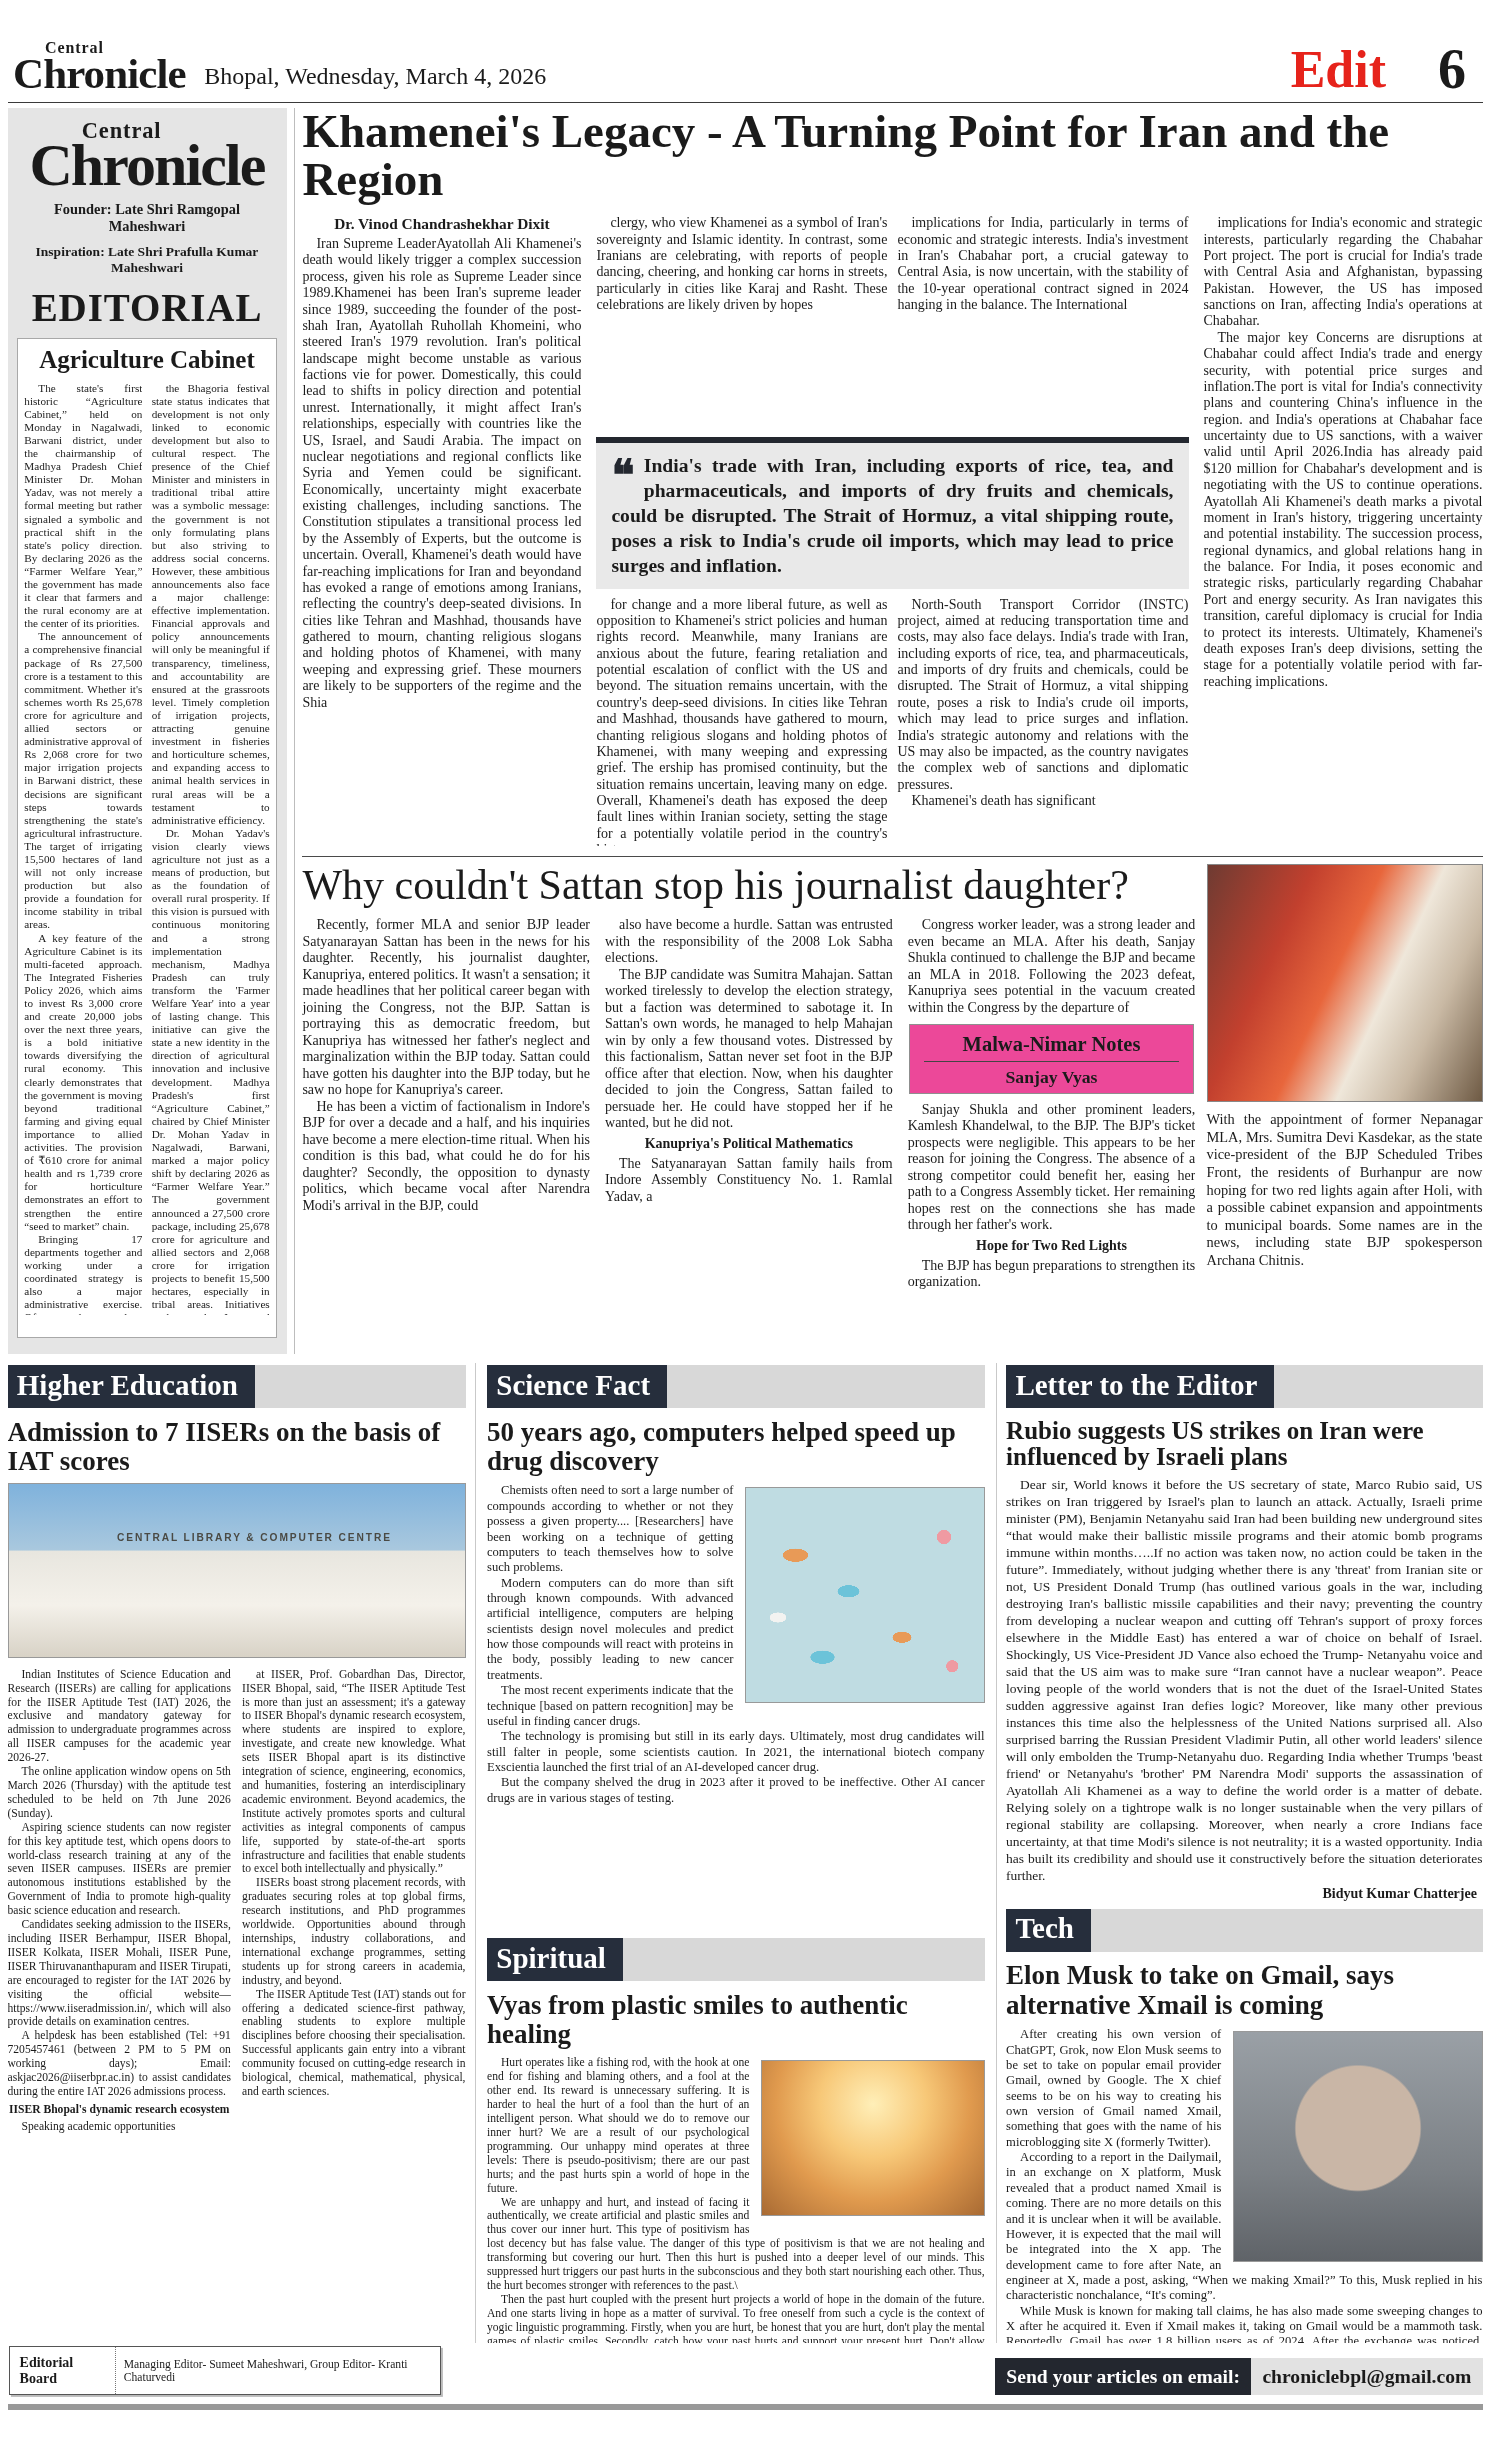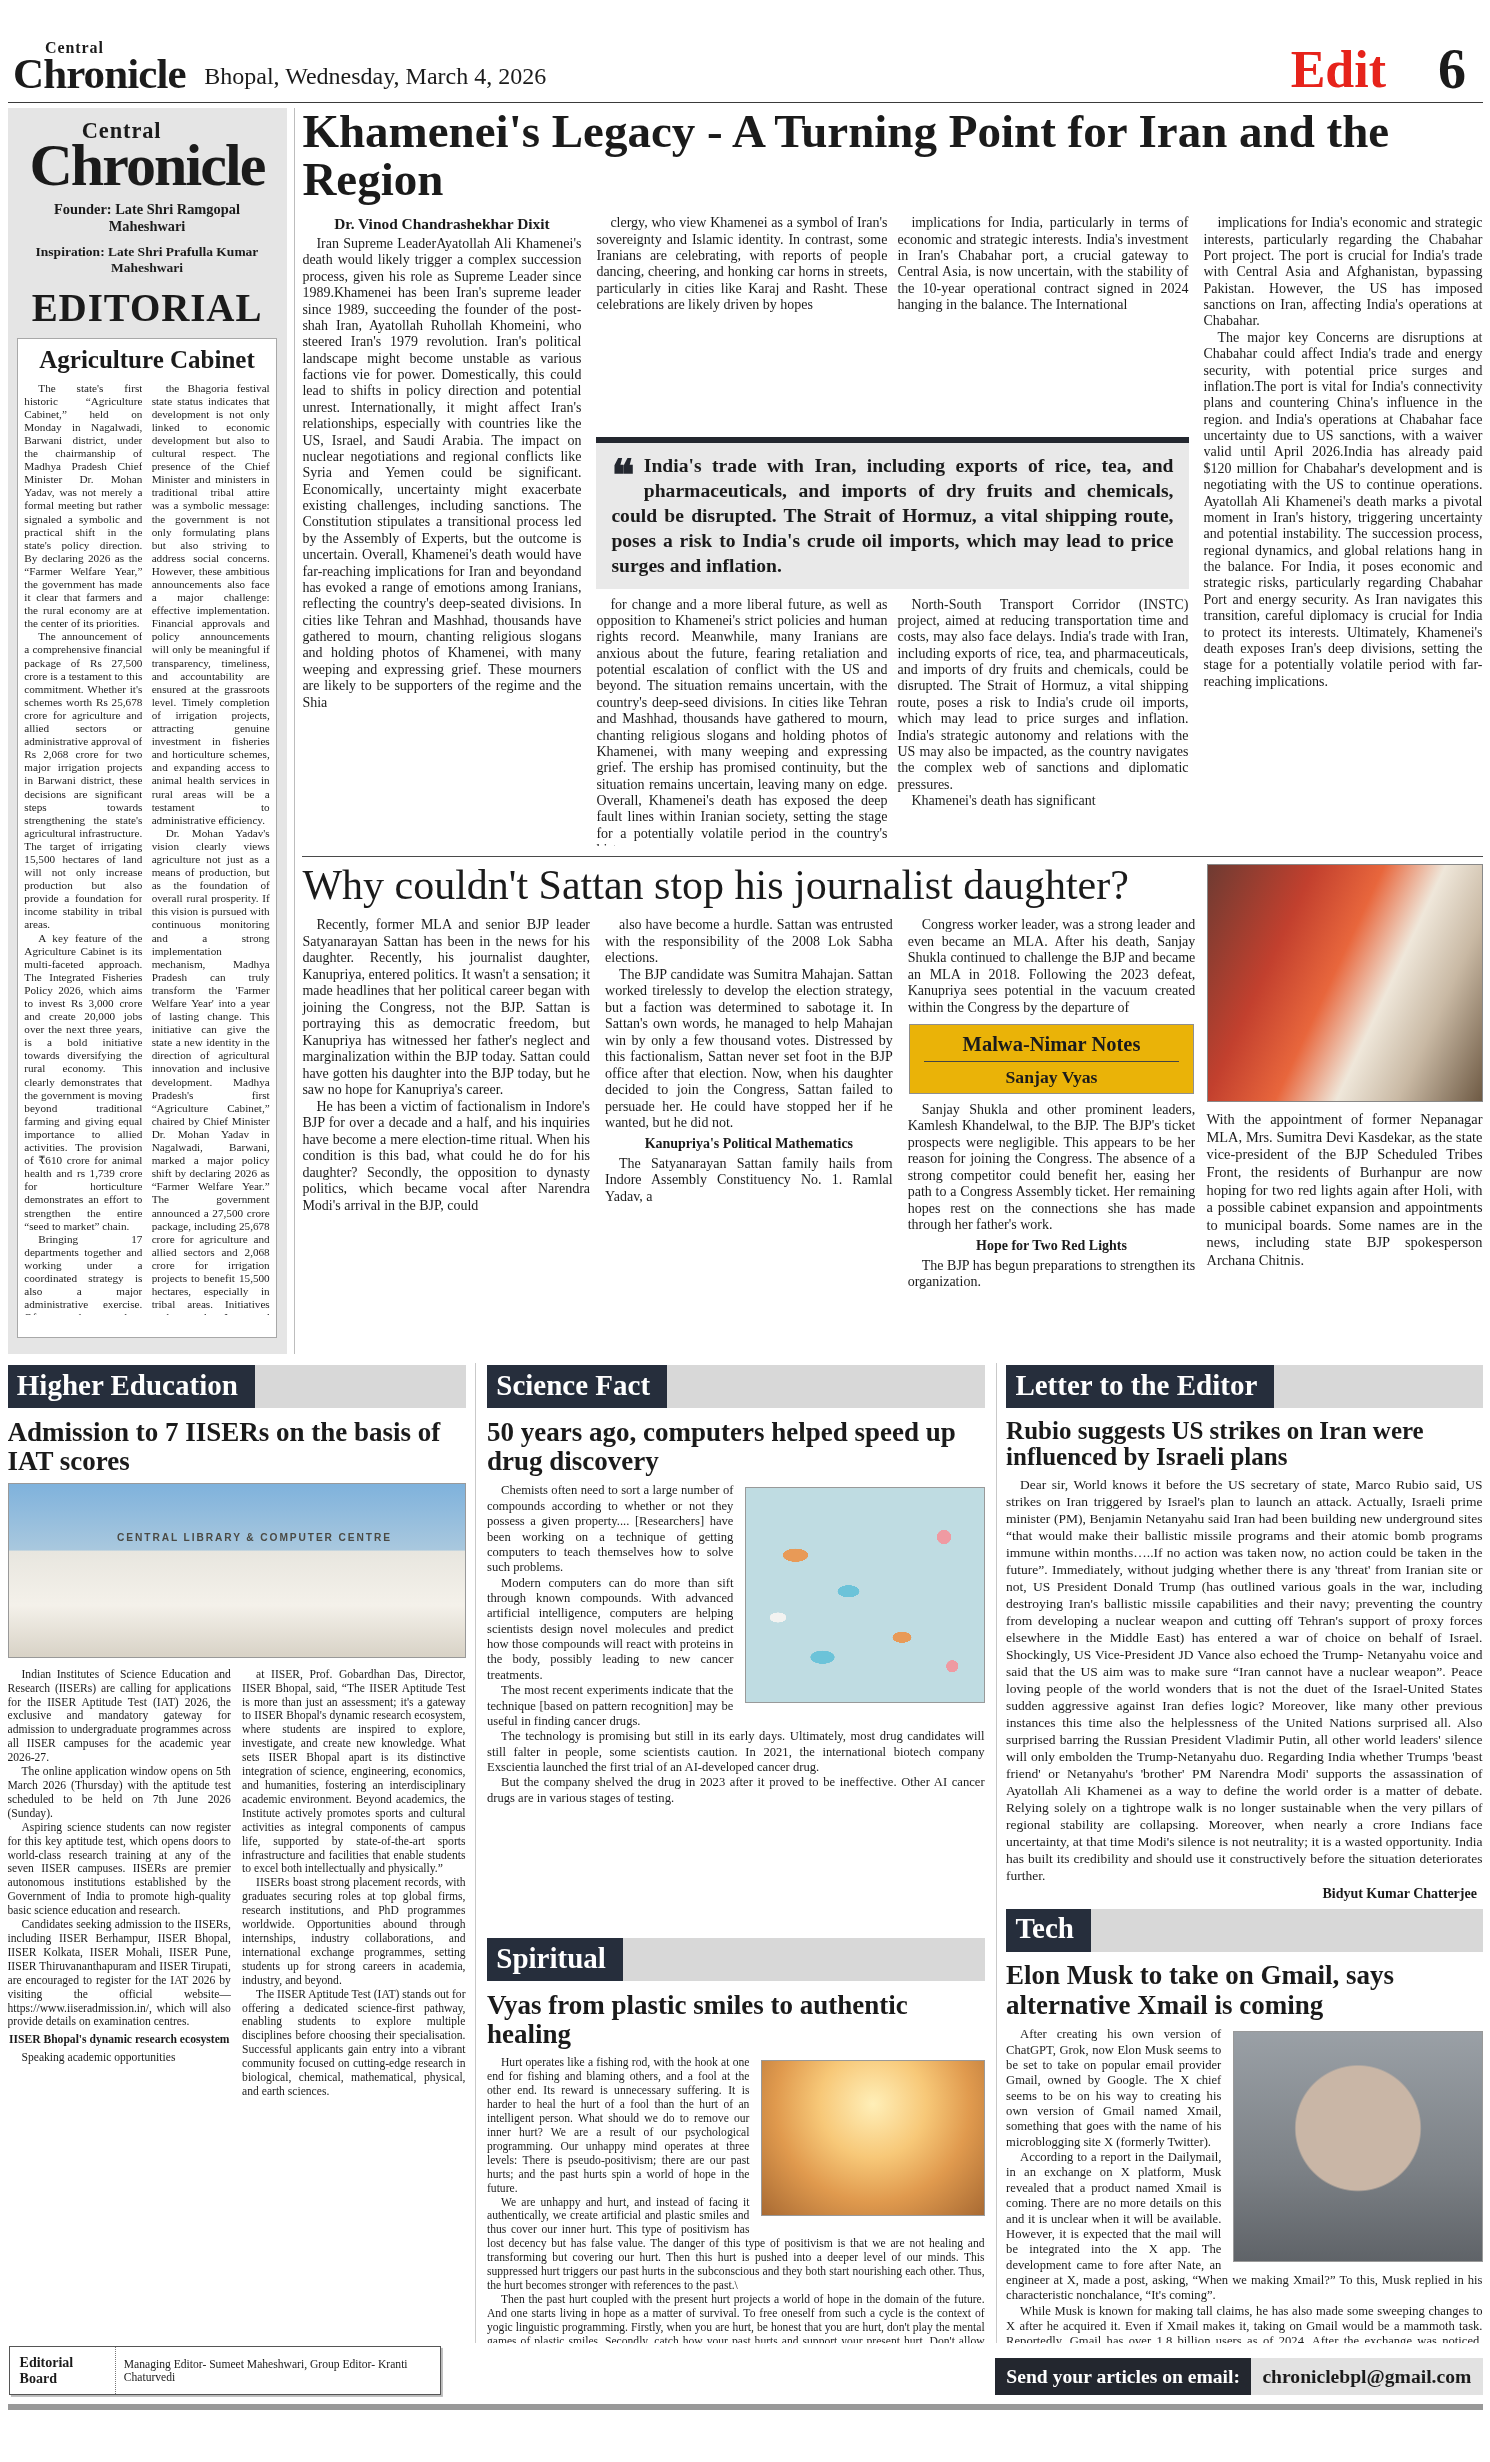--- a/index.html
+++ b/index.html
@@ -46,21 +46,21 @@
              font-weight:bold;font-size:19.6px;line-height:1.28;text-align:justify;}
   .qmark{float:left;font-size:43px;line-height:0.7;margin:7.5px 9.3px 0 0;color:#23272f;font-family:"DejaVu Serif",serif;}
   .thin-rule{border-top:0.9px solid #4a4a4a;margin:9.3px 0 7.5px 0;}
   
   .sattan{display:flex;height:503px;overflow:hidden;}
   .sattan-left{flex:1;overflow:hidden;}
   .sat-head{margin:0 0 11.2px 0;font-size:42px;font-weight:400;line-height:1.0;}
   .sat-cols{display:flex;gap:15px;height:408px;overflow:hidden;}
   .sc{flex:1;font-size:14px;line-height:1.18;text-align:justify;overflow:hidden;}
   .subhead{font-weight:bold;text-align:center;margin:3.7px 0;text-indent:0;}
-  .notes-box{background:#eab308;border:0.9px solid #8f8f8f;text-align:center;margin:7.5px 0.9px;padding:7.5px 5.6px 5.6px 5.6px;}
+  .notes-box{background:#ec4899;border:0.9px solid #8f8f8f;text-align:center;margin:7.5px 0.9px;padding:7.5px 5.6px 5.6px 5.6px;}
   .nb-title{font-size:20.5px;font-weight:900;border-bottom:0.9px solid #444;padding-bottom:4.7px;margin:0 9.3px 4.7px 9.3px;}
   .nb-author{font-size:17.7px;font-weight:900;}
   .sattan-fig{width:276px;margin:0 0 0 11.2px;flex:none;}
   .photo{box-sizing:border-box;}
   .sattan-photo{height:238px;border:0.9px solid #888;
      background:linear-gradient(115deg,#6e3b32 0%,#c2402e 28%,#e8663c 46%,#efe7da 62%,#c9b9a4 78%,#6e5a44 100%);}
   .sattan-fig figcaption{font-size:14.4px;line-height:1.22;text-align:justify;margin-top:9.3px;}
   
   .bottom{display:flex;gap:0;height:980px;overflow:hidden;padding:9.3px 7.5px 0 7.5px;}
   .bcol{overflow:hidden;box-sizing:border-box;}
@@ -257,20 +257,21 @@
       <div class="photo iiser-photo">
         <span>CENTRAL LIBRARY &amp; COMPUTER CENTRE</span>
       </div>
       <div class="he-cols">
         <div class="hc">
           <div>
               <p>Indian Institutes of Science Education and Research (IISERs) are calling for applications for the IISER Aptitude Test (IAT) 2026, the exclusive and mandatory gateway for admission to undergraduate programmes across all IISER campuses for the academic year 2026-27.</p>
               <p>The online application window opens on 5th March 2026 (Thursday) with the aptitude test scheduled to be held on 7th June 2026 (Sunday).</p>
               <p>Aspiring science students can now register for this key aptitude test, which opens doors to world-class research training at any of the seven IISER campuses. IISERs are premier autonomous institutions established by the Government of India to promote high-quality basic science education and research.</p>
               <p>Candidates seeking admission to the IISERs, including IISER Berhampur, IISER Bhopal, IISER Kolkata, IISER Mohali, IISER Pune, IISER Thiruvananthapuram and IISER Tirupati, are encouraged to register for the IAT 2026 by visiting the official website—https://www.iiseradmission.in/, which will also provide details on examination centres.</p>
+              <p>A helpdesk has been established (Tel: +91 7205457461 (between 2 PM to 5 PM on working days); Email: askjac2026@iiserbpr.ac.in) to assist candidates during the entire IAT 2026 admissions process.</p>
             </div>
           <div class="subhead small">IISER Bhopal's dynamic research ecosystem</div>
           <div class="hc-tail">Speaking academic opportunities</div>
         </div>
         <div class="hc">
             <p>at IISER, Prof. Gobardhan Das, Director, IISER Bhopal, said, “The IISER Aptitude Test is more than just an assessment; it's a gateway to IISER Bhopal's dynamic research ecosystem, where students are inspired to explore, investigate, and create new knowledge. What sets IISER Bhopal apart is its distinctive integration of science, engineering, economics, and humanities, fostering an interdisciplinary academic environment. Beyond academics, the Institute actively promotes sports and cultural activities as integral components of campus life, supported by state-of-the-art sports infrastructure and facilities that enable students to excel both intellectually and physically.”</p>
             <p>IISERs boast strong placement records, with graduates securing roles at top global firms, research institutions, and PhD programmes worldwide. Opportunities abound through internships, industry collaborations, and international exchange programmes, setting students up for strong careers in academia, industry, and beyond.</p>
             <p>The IISER Aptitude Test (IAT) stands out for offering a dedicated science-first pathway, enabling students to explore multiple disciplines before choosing their specialisation. Successful applicants gain entry into a vibrant community focused on cutting-edge research in biological, chemical, mathematical, physical, and earth sciences.</p>
           </div>
       </div>

